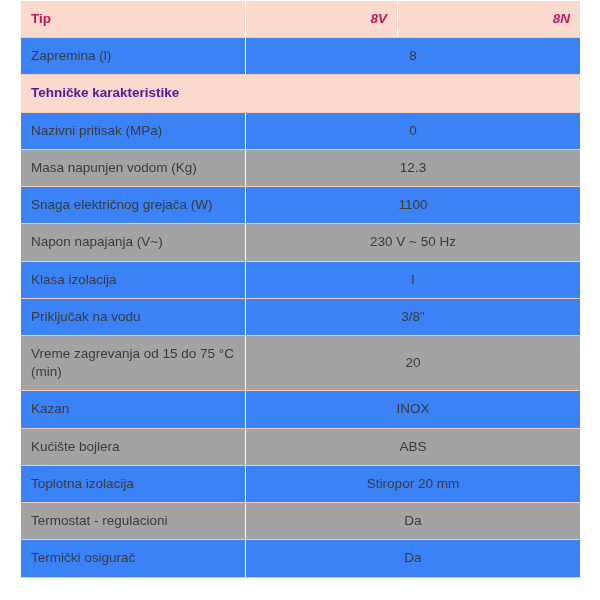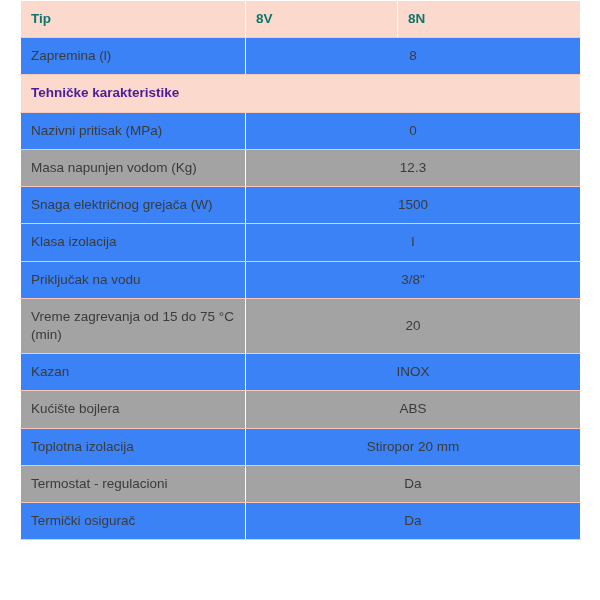--- a/index.html
+++ b/index.html
@@ -26,34 +26,34 @@
     border: 1px solid #ffffff;
     border-bottom: 1px solid #f7c9b8;
     padding: 9px 10px;
     vertical-align: middle;
     line-height: 1.35;
   }
 
   tr.header-row td {
     background: #fbd9cc;
     font-weight: bold;
-    color: #0f766e;
+    color: #be185d;
     padding-top: 11px;
     padding-bottom: 11px;
   }
   tr.section-row td {
     background: #fbd9cc;
     font-weight: bold;
     color: #4c1d95;
   }
   tr.tint td { background: #a3a3a3; }
   tr.plain td { background: #3b82f6; }
 
   td.label { text-align: left; }
-  td.val { text-align: left; }
+  td.val { text-align: right; font-style: italic; }
   td.val-span { text-align: center; }
 
   .tall td { padding-top: 9px; padding-bottom: 9px; }
 </style>
 </head>
 <body>
 
 <table id="spec-table">
   <colgroup>
     <col class="c1">
@@ -79,21 +79,25 @@
     <tr class="plain">
       <td class="label">Nazivni pritisak (MPa)</td>
       <td class="val-span" colspan="2">0</td>
     </tr>
     <tr class="tint">
       <td class="label">Masa napunjen vodom (Kg)</td>
       <td class="val-span" colspan="2">12.3</td>
     </tr>
     <tr class="plain">
       <td class="label">Snaga električnog grejača (W)</td>
-      <td class="val-span" colspan="2">1500</td>
+      <td class="val-span" colspan="2">1100</td>
+    </tr>
+    <tr class="tint">
+      <td class="label">Napon napajanja (V~)</td>
+      <td class="val-span" colspan="2">230 V ~ 50 Hz</td>
     </tr>
     <tr class="plain">
       <td class="label">Klasa izolacija</td>
       <td class="val-span" colspan="2">I</td>
     </tr>
     <tr class="plain">
       <td class="label">Priključak na vodu</td>
       <td class="val-span" colspan="2">3/8"</td>
     </tr>
     <tr class="tint tall">

